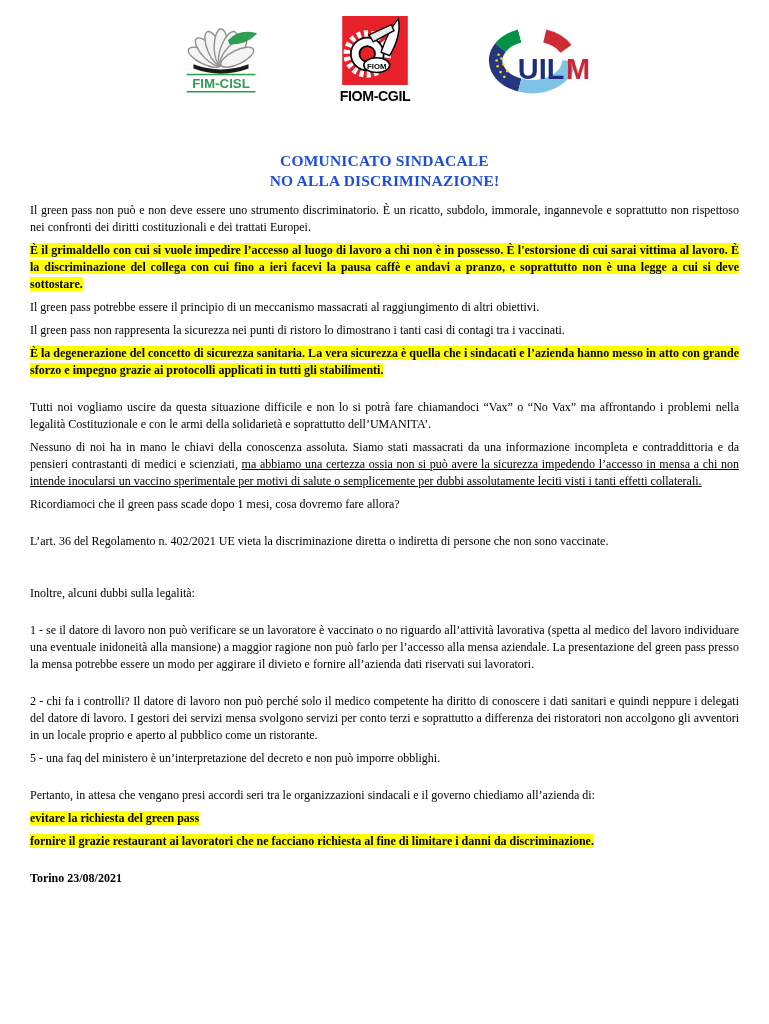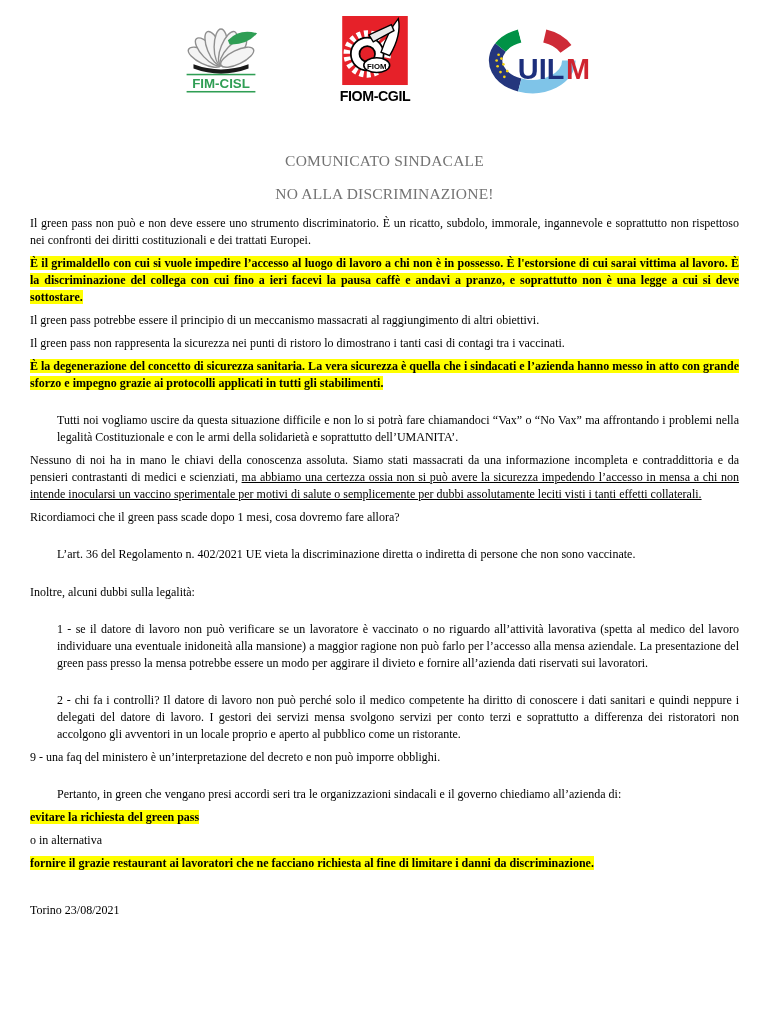--- a/index.html
+++ b/index.html
@@ -22,42 +22,42 @@
     align-items: center;
     gap: 72px;
     padding-top: 16px;
     height: 104px;
   }
   .logo { display: block; }
 
   
   .headings { text-align: center; margin-top: 48px; }
   .headline {
-    color: #737373;
-    font-weight: normal;
+    color: #1d4ed8;
+    font-weight: bold;
     font-size: 15.5px;
     letter-spacing: .2px;
   }
-  .headline + .headline { margin-top: 15px; }
+  .headline + .headline { margin-top: 2px; }
 
   
   .doc { margin-top: 12px; font-size: 12px; line-height: 17px; }
   .doc p { text-align: justify; margin-bottom: 6px; }
   .hl {
     background: #ffff00;
     font-weight: bold;
   }
   .ul { text-decoration: underline; }
   .center { text-align: center; }
 
   .gap-sm { margin-top: 6px; }
-  .gap-md { margin-top: 20px; margin-left: 27px; }
-  .gap-lg { margin-top: 21px; }
+  .gap-md { margin-top: 20px; }
+  .gap-lg { margin-top: 35px; }
 
-  .footer-date { font-weight: normal; margin-top: 30px; text-align: left !important; }
+  .footer-date { font-weight: bold; margin-top: 20px; text-align: left !important; }
 </style>
 </head>
 <body>
 
 <div class="page">
 
   <div class="logo-row">
 
     <svg class="logo" viewBox="0 0 100 86" width="86" height="74" aria-hidden="true">
       <g stroke="#8f8f8f" stroke-width="1.6" fill="#f4f4f4">
@@ -135,27 +135,26 @@
     <p>Ricordiamoci che il green pass scade dopo 1 mesi, cosa dovremo fare allora?</p>
 
     <p class="gap-md">L’art. 36 del Regolamento n. 402/2021 UE vieta la discriminazione diretta o indiretta di persone che non sono vaccinate.</p>
 
     <p class="gap-lg">Inoltre, alcuni dubbi sulla legalità:</p>
 
     <p class="gap-md">1 -  se il datore di lavoro non può verificare se un lavoratore è vaccinato o no riguardo all’attività lavorativa (spetta al medico del lavoro individuare una eventuale inidoneità alla mansione) a maggior ragione non può farlo per l’accesso alla mensa aziendale.  La presentazione del green pass presso la mensa potrebbe essere un modo per aggirare il divieto e fornire all’azienda dati riservati sui lavoratori.</p>
 
     <p class="gap-md">2 - chi fa i controlli? Il datore di lavoro non può perché solo il medico competente ha diritto di conoscere i dati sanitari e quindi neppure i delegati del datore di lavoro. I gestori dei servizi mensa svolgono servizi per conto terzi e soprattutto a differenza dei ristoratori non accolgono gli avventori in un locale proprio e aperto al pubblico come un ristorante.</p>
 
-    <p>9 - una faq del ministero è un’interpretazione del decreto e non può imporre obblighi.</p>
+    <p>5 - una faq del ministero è un’interpretazione del decreto e non può imporre obblighi.</p>
 
-    <p class="gap-md">Pertanto, in green che vengano presi accordi seri tra le organizzazioni sindacali e il governo chiediamo all’azienda di:</p>
+    <p class="gap-md">Pertanto, in attesa che vengano presi accordi seri tra le organizzazioni sindacali e il governo chiediamo all’azienda di:</p>
 
     <p class="center"><span class="hl">evitare la richiesta del green pass</span></p>
 
-    <p class="center">o in alternativa</p>
 
     <p class="center"><span class="hl">fornire il grazie restaurant ai lavoratori che ne facciano richiesta al fine di limitare i danni da discriminazione.</span></p>
 
 
     <p class="footer-date">Torino 23/08/2021</p>
 
   </div>
 </div>
 
 </body></html>

